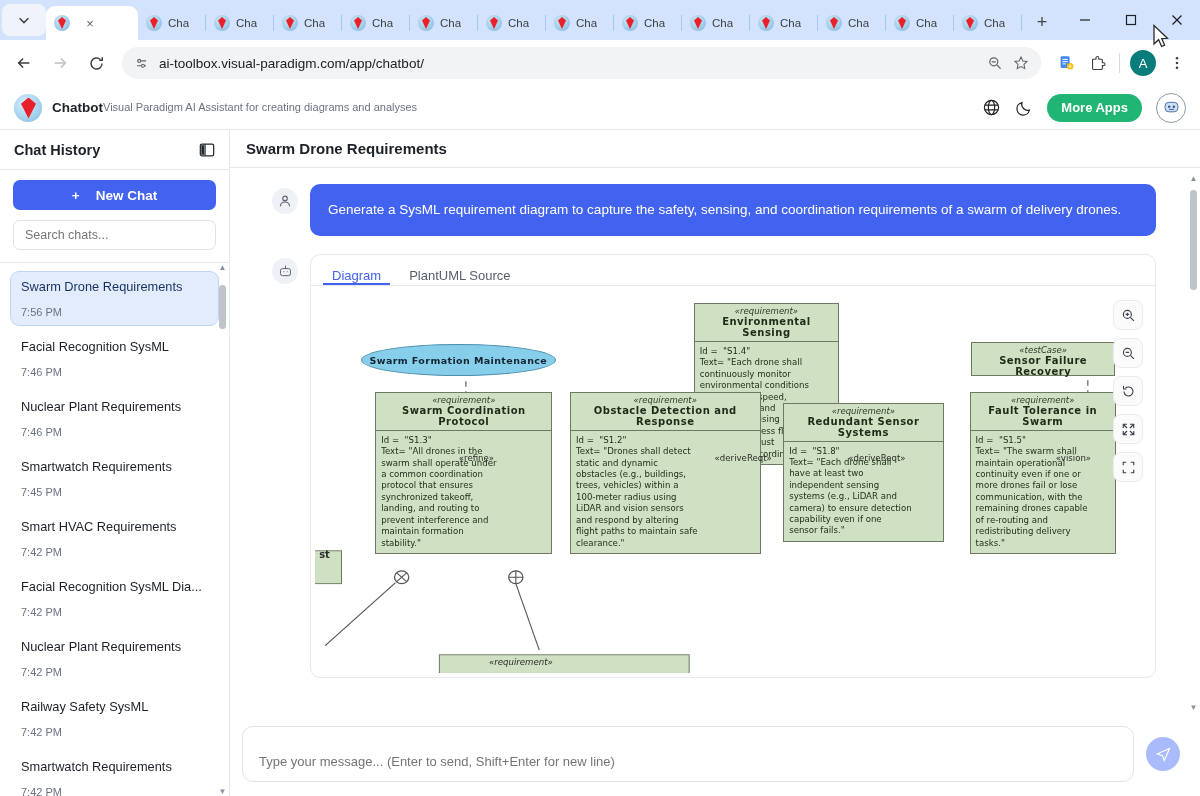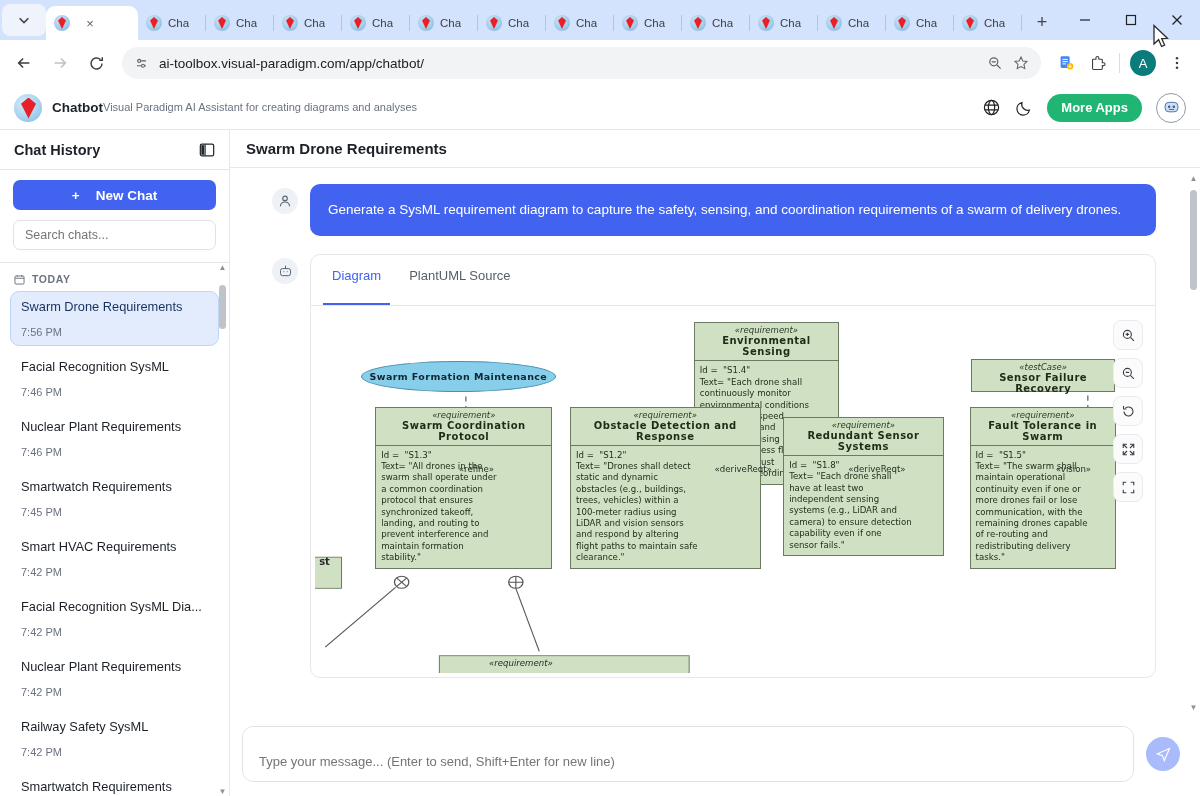--- a/index.html
+++ b/index.html
@@ -208,21 +208,21 @@
     width: 26px; height: 26px; border-radius: 50%; background: #eef1f6;
     display: flex; align-items: center; justify-content: center;
     flex: 0 0 26px; margin-top: 4px; margin-left: -36px;
   }
   .bot-card {
     flex: 1; border: 1px solid #e6e8eb; border-radius: 10px; background: #fff;
     overflow: hidden; height: 424px; display: flex; flex-direction: column;
   }
   .card-tabs { display: flex; gap: 10px; padding: 8px 12px 0 12px; border-bottom: 1px solid #e6e8eb; }
   .card-tab {
-    padding: 5px 9px 20px; font-size: 13px; color: #57606a; cursor: pointer;
+    padding: 5px 9px 0; font-size: 13px; color: #57606a; cursor: pointer;
     border-bottom: 2px solid transparent;
   }
   .card-tab.active { color: #4262f0; border-bottom-color: #4262f0; font-weight: normal; }
   .diagram-wrap { flex: 1; position: relative; overflow: hidden; background: #fff; margin: 4px; }
 
   
   .node {
     position: absolute; background: #cfe0c3; border: 1px solid #6c7a63;
     font-family: "DejaVu Sans", sans-serif; color: #22311b;
   }
@@ -481,27 +481,20 @@
         </span>
       </div>
       <div class="sb-top">
         <button class="new-chat">
           <span>+</span>
           <span>New Chat</span>
         </button>
         <input class="search-chats" placeholder="Search chats..." style="">
       </div>
       <div class="sb-list">
-        <div class="sb-daylabel">
-          <svg width="11" height="11" viewBox="0 0 14 14" fill="none" stroke="#6b7280" stroke-width="1.2">
-              <rect x="1.2" y="2.5" width="11.6" height="10.3" rx="1.4"></rect>
-              <path d="M1.2 5.4h11.6M4.2 1.3v2.2M9.8 1.3v2.2"></path>
-            </svg>
-          <span>TODAY</span>
-        </div>
         <div id="chat-items">
             <div class="chat-item active">
               <div class="chat-item-title">Swarm Drone Requirements</div>
               <div class="chat-item-time">7:56 PM</div>
             </div>
             <div class="chat-item">
               <div class="chat-item-title">Facial Recognition SysML</div>
               <div class="chat-item-time">7:46 PM</div>
             </div>
             <div class="chat-item">

